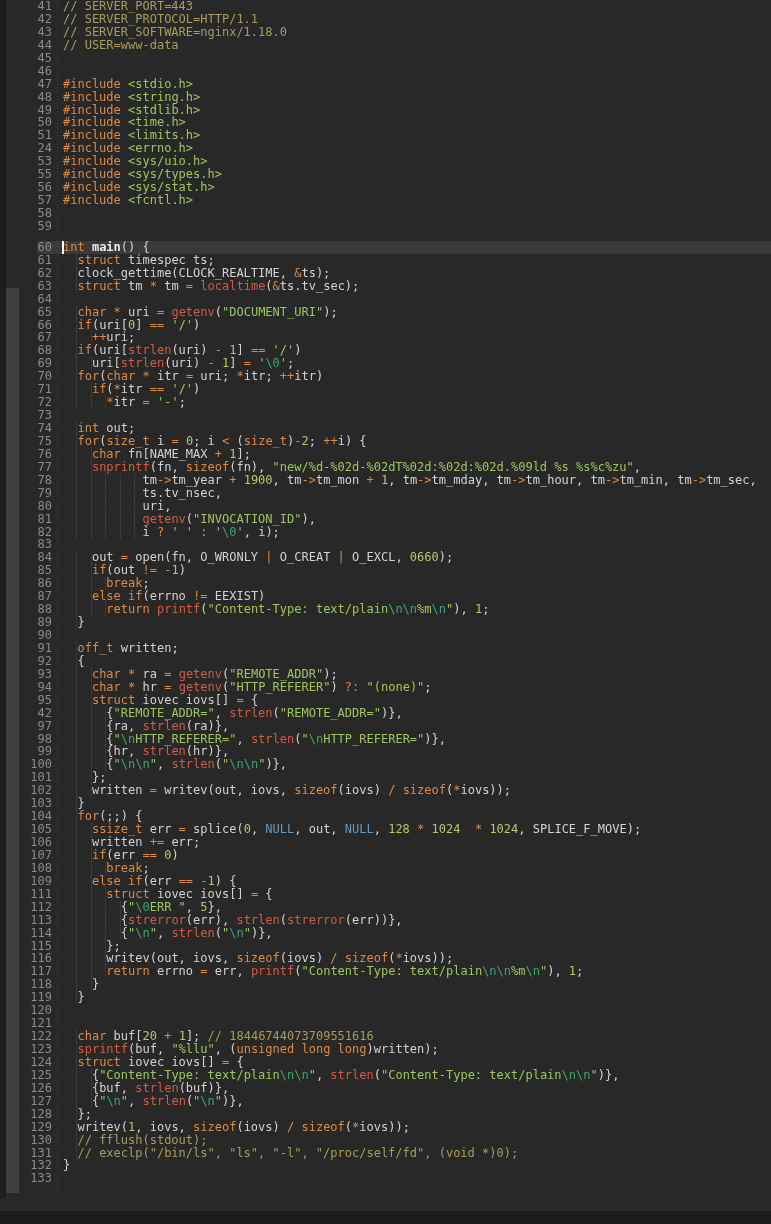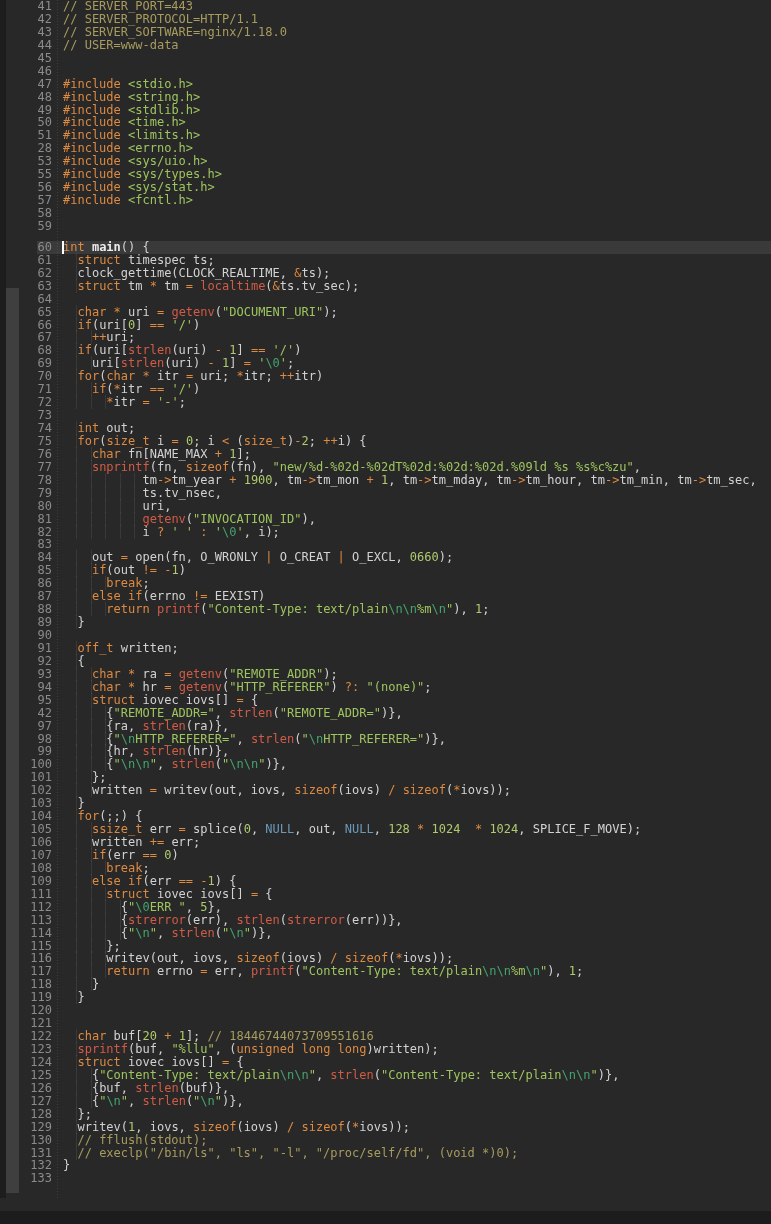--- a/index.html
+++ b/index.html
@@ -70,21 +70,21 @@
       <div class="row"><span class="ln">42</span><span class="lt"><span class="tk-c">// SERVER_PROTOCOL=HTTP/1.1</span></span></div>
       <div class="row"><span class="ln">43</span><span class="lt"><span class="tk-c">// SERVER_SOFTWARE=nginx/1.18.0</span></span></div>
       <div class="row"><span class="ln">44</span><span class="lt"><span class="tk-c">// USER=www-data</span></span></div>
       <div class="row"><span class="ln">45</span><span class="lt"></span></div>
       <div class="row"><span class="ln">46</span><span class="lt"></span></div>
       <div class="row"><span class="ln">47</span><span class="lt"><span class="tk-k">#include</span><span class="tk-p"> </span><span class="tk-s">&lt;stdio.h&gt;</span></span></div>
       <div class="row"><span class="ln">48</span><span class="lt"><span class="tk-k">#include</span><span class="tk-p"> </span><span class="tk-s">&lt;string.h&gt;</span></span></div>
       <div class="row"><span class="ln">49</span><span class="lt"><span class="tk-k">#include</span><span class="tk-p"> </span><span class="tk-s">&lt;stdlib.h&gt;</span></span></div>
       <div class="row"><span class="ln">50</span><span class="lt"><span class="tk-k">#include</span><span class="tk-p"> </span><span class="tk-s">&lt;time.h&gt;</span></span></div>
       <div class="row"><span class="ln">51</span><span class="lt"><span class="tk-k">#include</span><span class="tk-p"> </span><span class="tk-s">&lt;limits.h&gt;</span></span></div>
-      <div class="row"><span class="ln">28</span><span class="lt"><span class="tk-k">#include</span><span class="tk-p"> </span><span class="tk-s">&lt;errno.h&gt;</span></span></div>
+      <div class="row"><span class="ln">24</span><span class="lt"><span class="tk-k">#include</span><span class="tk-p"> </span><span class="tk-s">&lt;errno.h&gt;</span></span></div>
       <div class="row"><span class="ln">53</span><span class="lt"><span class="tk-k">#include</span><span class="tk-p"> </span><span class="tk-s">&lt;sys/uio.h&gt;</span></span></div>
       <div class="row"><span class="ln">55</span><span class="lt"><span class="tk-k">#include</span><span class="tk-p"> </span><span class="tk-s">&lt;sys/types.h&gt;</span></span></div>
       <div class="row"><span class="ln">56</span><span class="lt"><span class="tk-k">#include</span><span class="tk-p"> </span><span class="tk-s">&lt;sys/stat.h&gt;</span></span></div>
       <div class="row"><span class="ln">57</span><span class="lt"><span class="tk-k">#include</span><span class="tk-p"> </span><span class="tk-s">&lt;fcntl.h&gt;</span></span></div>
       <div class="row"><span class="ln">58</span><span class="lt"></span></div>
       <div class="row"><span class="ln">59</span><span class="lt"></span></div>
       <div class="row cur"><span class="ln">60</span><span class="lt"><span class="tk-k">int</span><span class="tk-p"> </span><span class="tk-d">main</span><span class="tk-p">() {</span></span><span class="caret"></span></div>
       <div class="row"><span class="ln">61</span><span class="lt"><span class="tk-g">  </span><span class="tk-k">struct</span><span class="tk-p"> timespec ts;</span></span></div>
       <div class="row"><span class="ln">62</span><span class="lt"><span class="tk-g">  </span><span class="tk-p">clock_gettime(CLOCK_REALTIME, </span><span class="tk-k">&amp;</span><span class="tk-p">ts);</span></span></div>
       <div class="row"><span class="ln">63</span><span class="lt"><span class="tk-g">  </span><span class="tk-k">struct</span><span class="tk-p"> tm </span><span class="tk-k">*</span><span class="tk-p"> tm </span><span class="tk-k">=</span><span class="tk-p"> </span><span class="tk-f">localtime</span><span class="tk-p">(</span><span class="tk-k">&amp;</span><span class="tk-p">ts.tv_sec);</span></span></div>

